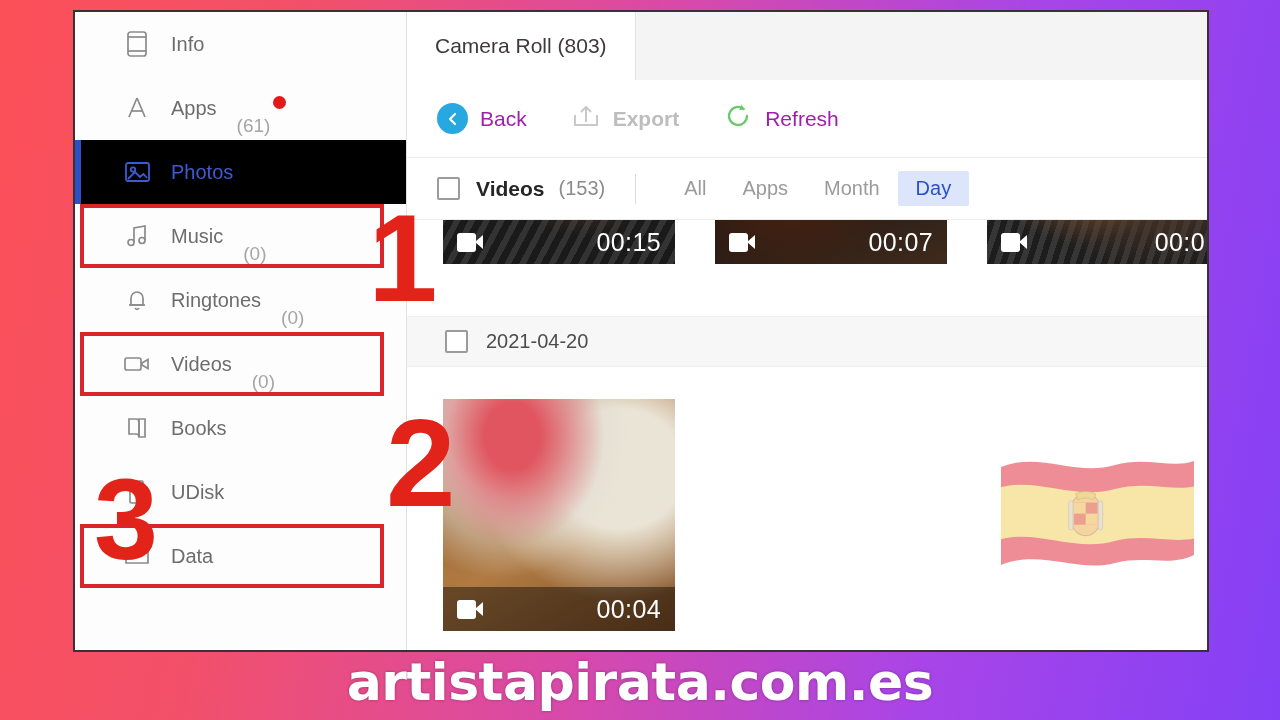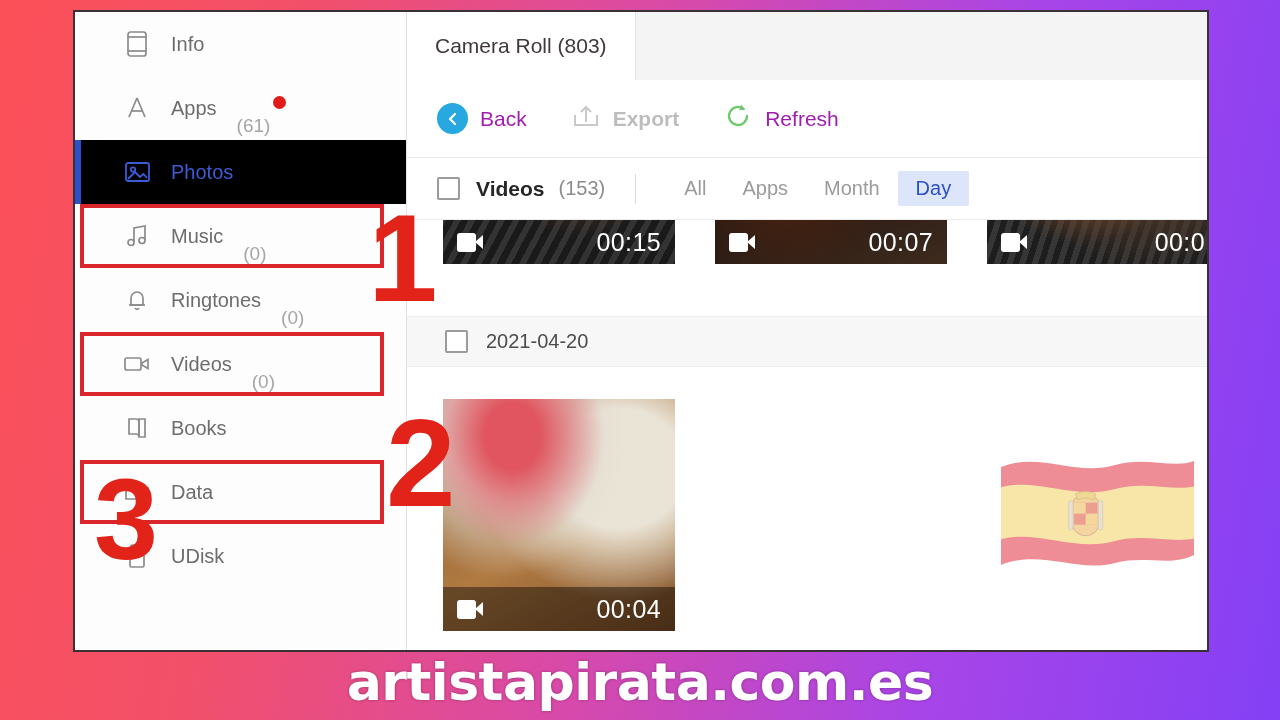--- a/index.html
+++ b/index.html
@@ -246,39 +246,39 @@
           <path d="M4 4 h7 a3 3 0 0 1 3 3 v15 a3 3 0 0 0 -3 -3 H4 z"></path>
             <path d="M20 4 h-6 v18 h6 z"></path>
         </svg>
       </span>
       <span>Books</span>
       <span class="cnt"></span>
     </div>
 
     <div class="nav-item">
       <span class="ico">
-        <svg width="26" height="22" viewBox="0 0 26 22" fill="none" stroke="currentColor" stroke-width="1.7">
-          <path d="M2 18 V4 h7 l2.5 3 H24 v11 z"></path>
-        </svg>
-      </span>
-      <span>Data</span>
-      <span class="cnt"></span>
-      <span class="hl-box"></span>
-    </div>
-
-    <div class="nav-item">
-      <span class="ico">
         <svg width="20" height="27" viewBox="0 0 20 27" fill="none" stroke="currentColor" stroke-width="1.7">
           <rect x="4" y="2" width="12" height="6" rx="1"></rect>
             <rect x="3" y="8" width="14" height="16" rx="1.5"></rect>
             <line x1="7" y1="12" x2="13" y2="12"></line>
         </svg>
       </span>
       <span>UDisk</span>
       <span class="cnt"></span>
+    </div>
+
+    <div class="nav-item">
+      <span class="ico">
+        <svg width="26" height="22" viewBox="0 0 26 22" fill="none" stroke="currentColor" stroke-width="1.7">
+          <path d="M2 18 V4 h7 l2.5 3 H24 v11 z"></path>
+        </svg>
+      </span>
+      <span>Data</span>
+      <span class="cnt"></span>
+      <span class="hl-box"></span>
     </div>
 
   </div>
 
   <div id="main">
 
     <div id="tabbar">
       <div id="tab-camera-roll">Camera Roll (803)</div>
     </div>
 

